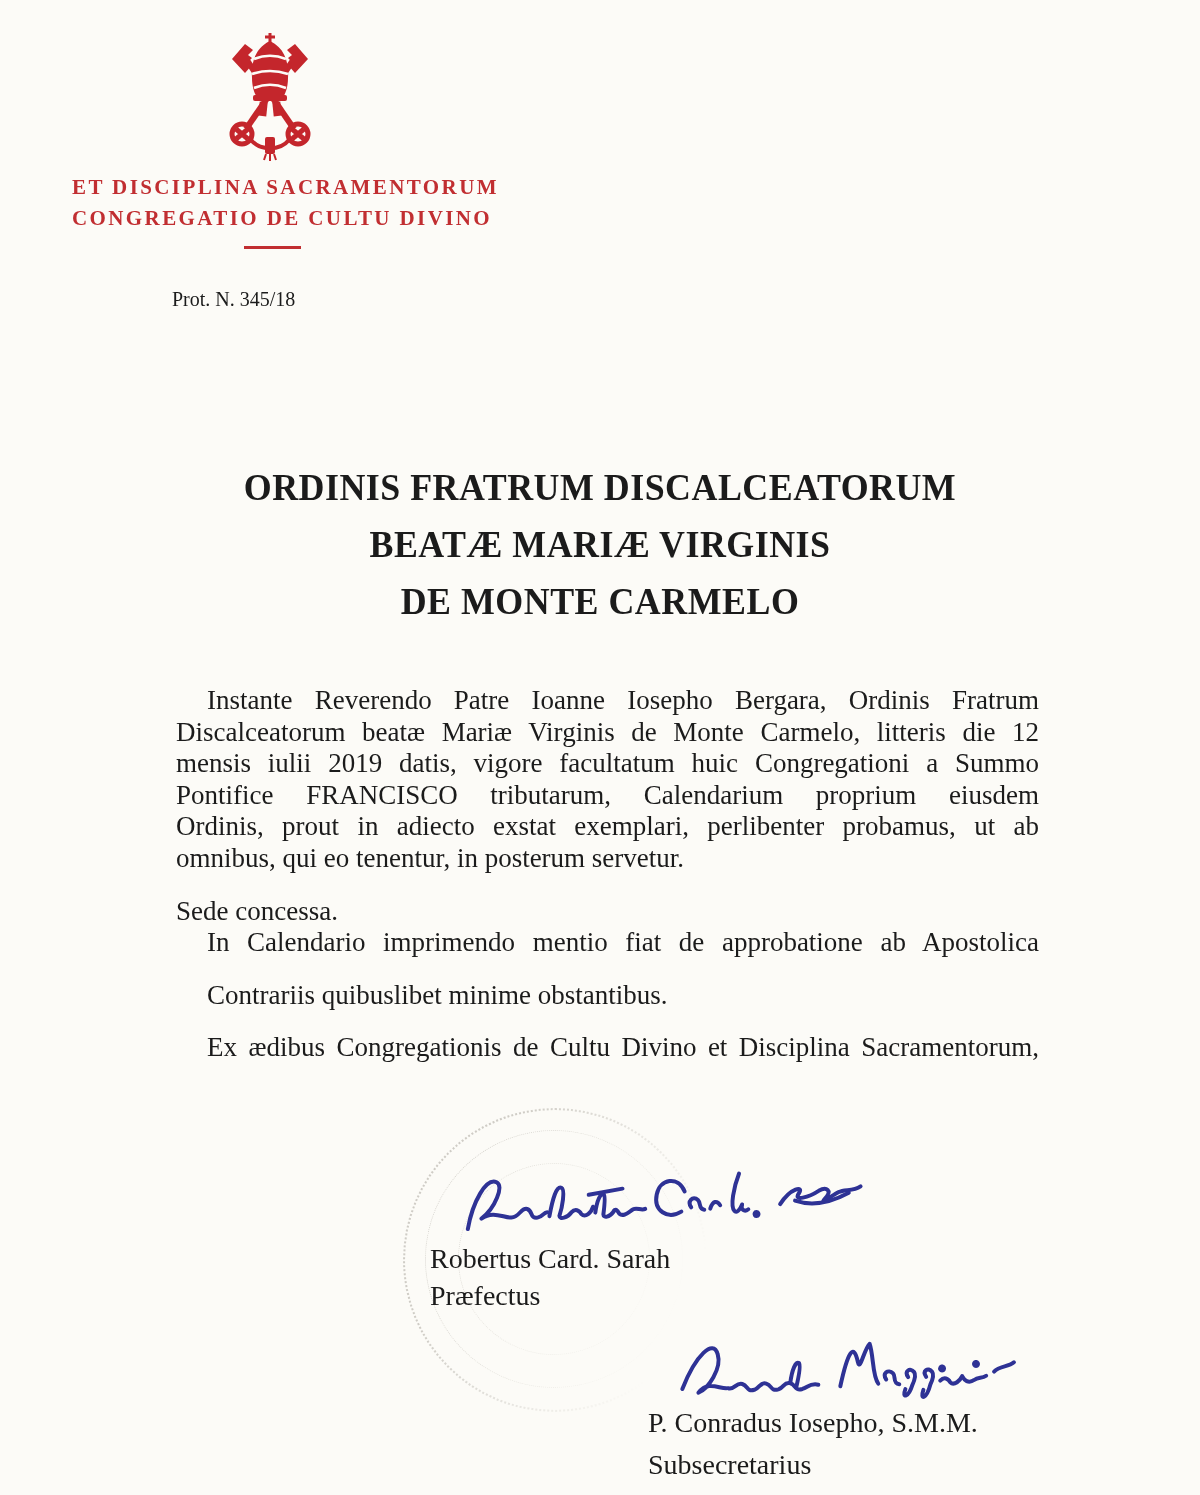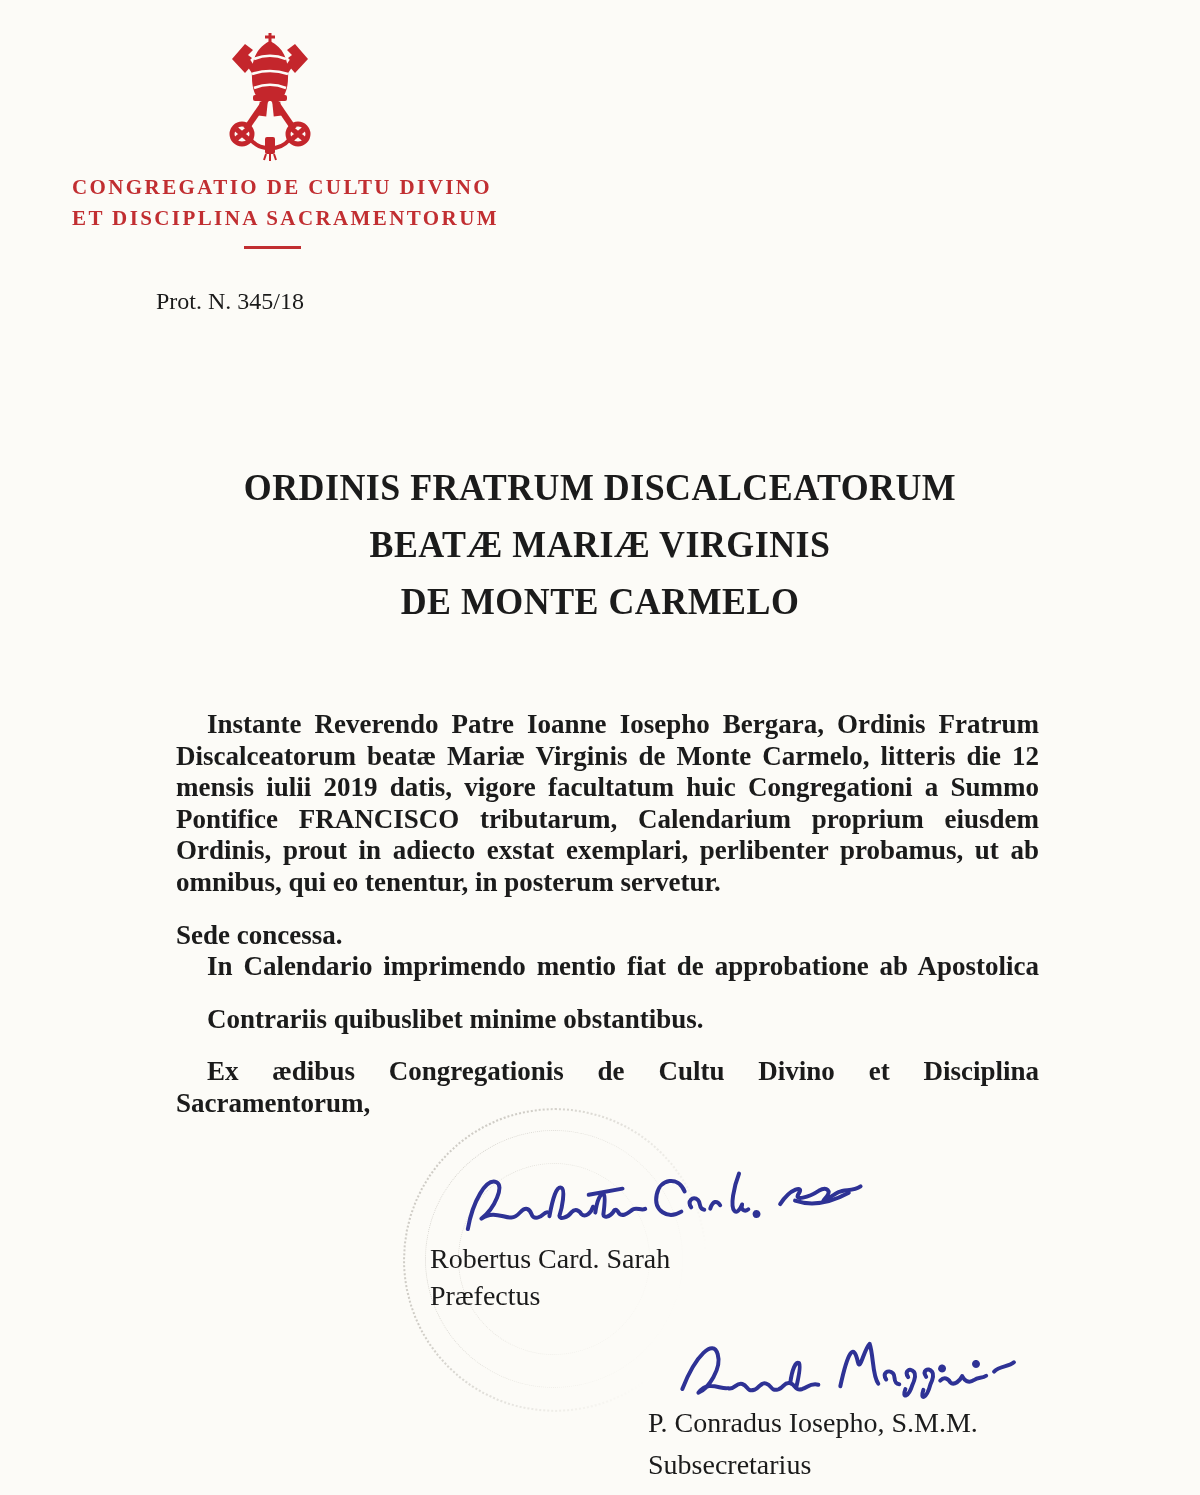--- a/index.html
+++ b/index.html
@@ -10,29 +10,29 @@
     color:#1b1b1b;overflow:hidden;
   }
   
   .emblem{position:absolute;left:222px;top:33px;width:96px;height:128px;}
   .letterhead{
     position:absolute;left:72px;top:172px;
     color:#c12e31;font-weight:bold;font-size:21px;letter-spacing:2.4px;
     line-height:31px;white-space:nowrap;
   }
   .lh-rule{position:absolute;left:244px;top:246px;width:57px;height:3px;background:#c12e31;}
-  .prot{position:absolute;left:156px;top:288px;font-size:24px;}
+  .prot{position:absolute;left:172px;top:288px;font-size:20px;}
   
   .title{
     position:absolute;left:0;top:459px;width:1200px;text-align:center;
     font-size:37px;font-weight:bold;line-height:57px;letter-spacing:.5px;
     transform:scaleX(.97);
   }
   
-  .body-text{position:absolute;left:176px;top:709px;width:863px;font-size:27px;line-height:31.6px;font-weight:bold;}
+  .body-text{position:absolute;left:176px;top:685px;width:863px;font-size:27px;line-height:31.6px;}
   .body-text p{margin:0 0 21px 0;}
   .line{text-align:justify;text-align-last:justify;}
   .line.final{text-align-last:left;}
   .line.indent{text-indent:31px;}
   
   .stamp{position:absolute;left:390px;top:1100px;width:330px;height:330px;
     -webkit-mask-image:linear-gradient(115deg,#000 28%,rgba(0,0,0,.45) 55%,transparent 80%);
     mask-image:linear-gradient(115deg,#000 28%,rgba(0,0,0,.45) 55%,transparent 80%);}
   .ring{position:absolute;border-radius:50%;}
   .ring.r1{left:13px;top:8px;width:300px;height:300px;border:2px dotted rgba(120,114,103,.34);}
@@ -81,22 +81,22 @@
       <path d="M30,41 C42,37 54,37 66,41"></path>
       <path d="M32,55 C42,51 54,51 64,55"></path>
     </g>
     <path class="red-s" stroke-width="3" d="M48,0 v9 M43,4 h10"></path>
     <rect class="red-f" x="31" y="62" width="34" height="6" rx="2"></rect>
     <rect class="red-f" x="37" y="69" width="8" height="14" transform="rotate(6 41 76)"></rect>
     <rect class="red-f" x="51" y="69" width="8" height="14" transform="rotate(-6 55 76)"></rect>
   </svg>
 
   <div class="letterhead">
+    <div>ET DISCIPLINA SACRAMENTORUM</div>
     <div>CONGREGATIO DE CULTU DIVINO</div>
-    <div>ET DISCIPLINA SACRAMENTORUM</div>
   </div>
   <div class="lh-rule"></div>
 
   <div class="prot">Prot. N. 345/18</div>
 
   <div class="title">
     <div>ORDINIS FRATRUM DISCALCEATORUM</div>
     <div>BEATÆ MARIÆ VIRGINIS</div>
     <div>DE MONTE CARMELO</div>
   </div>

